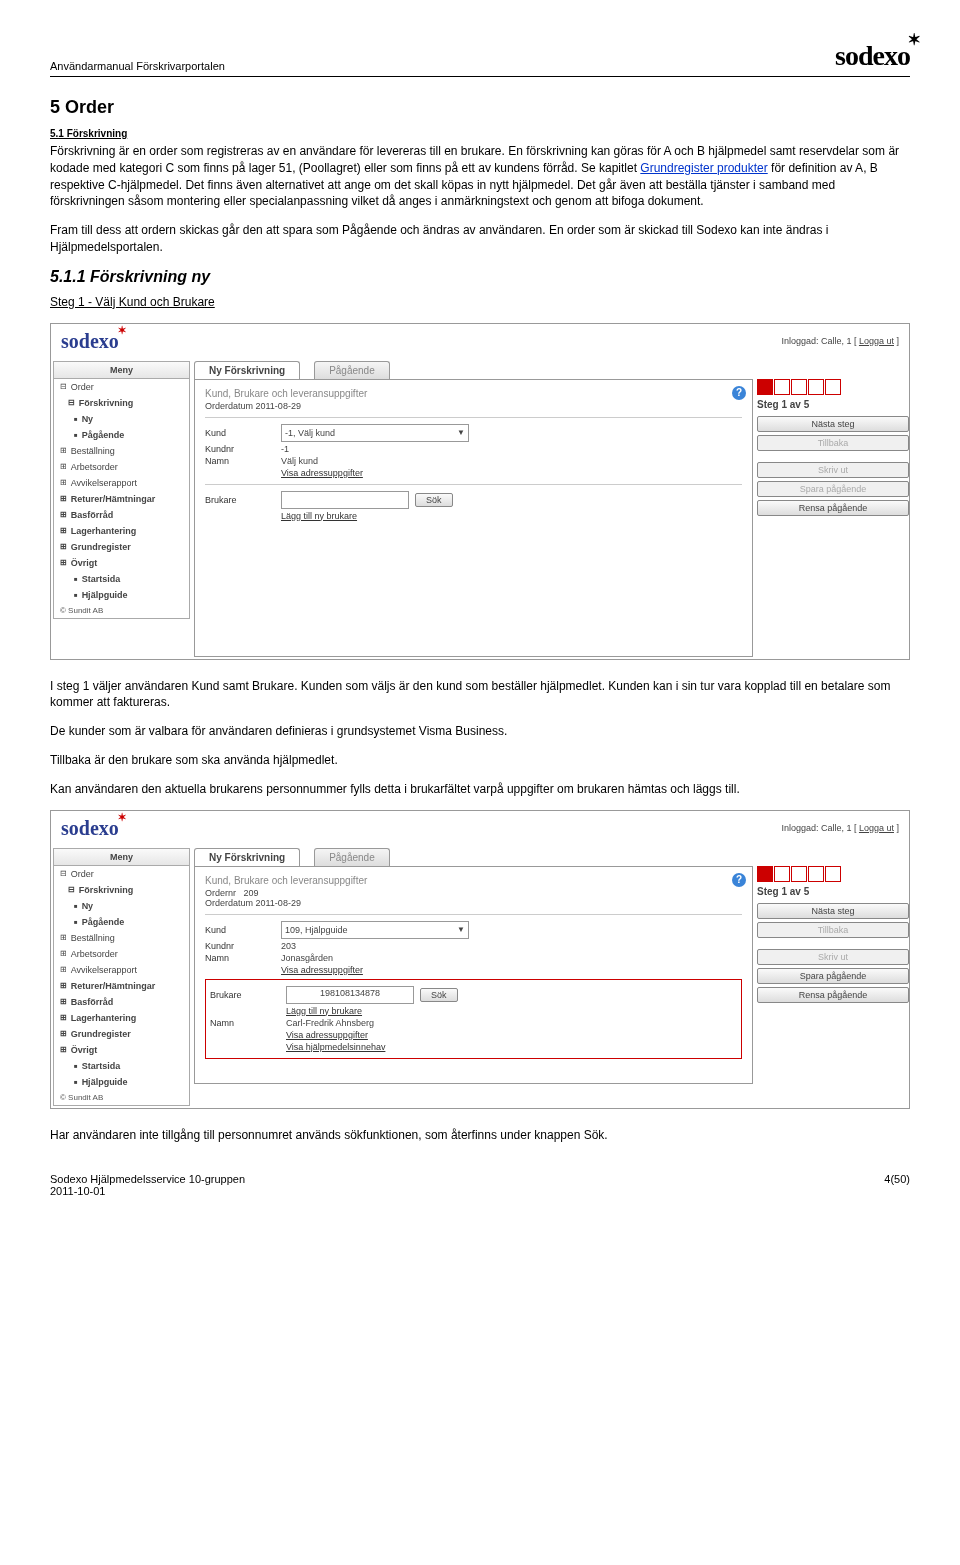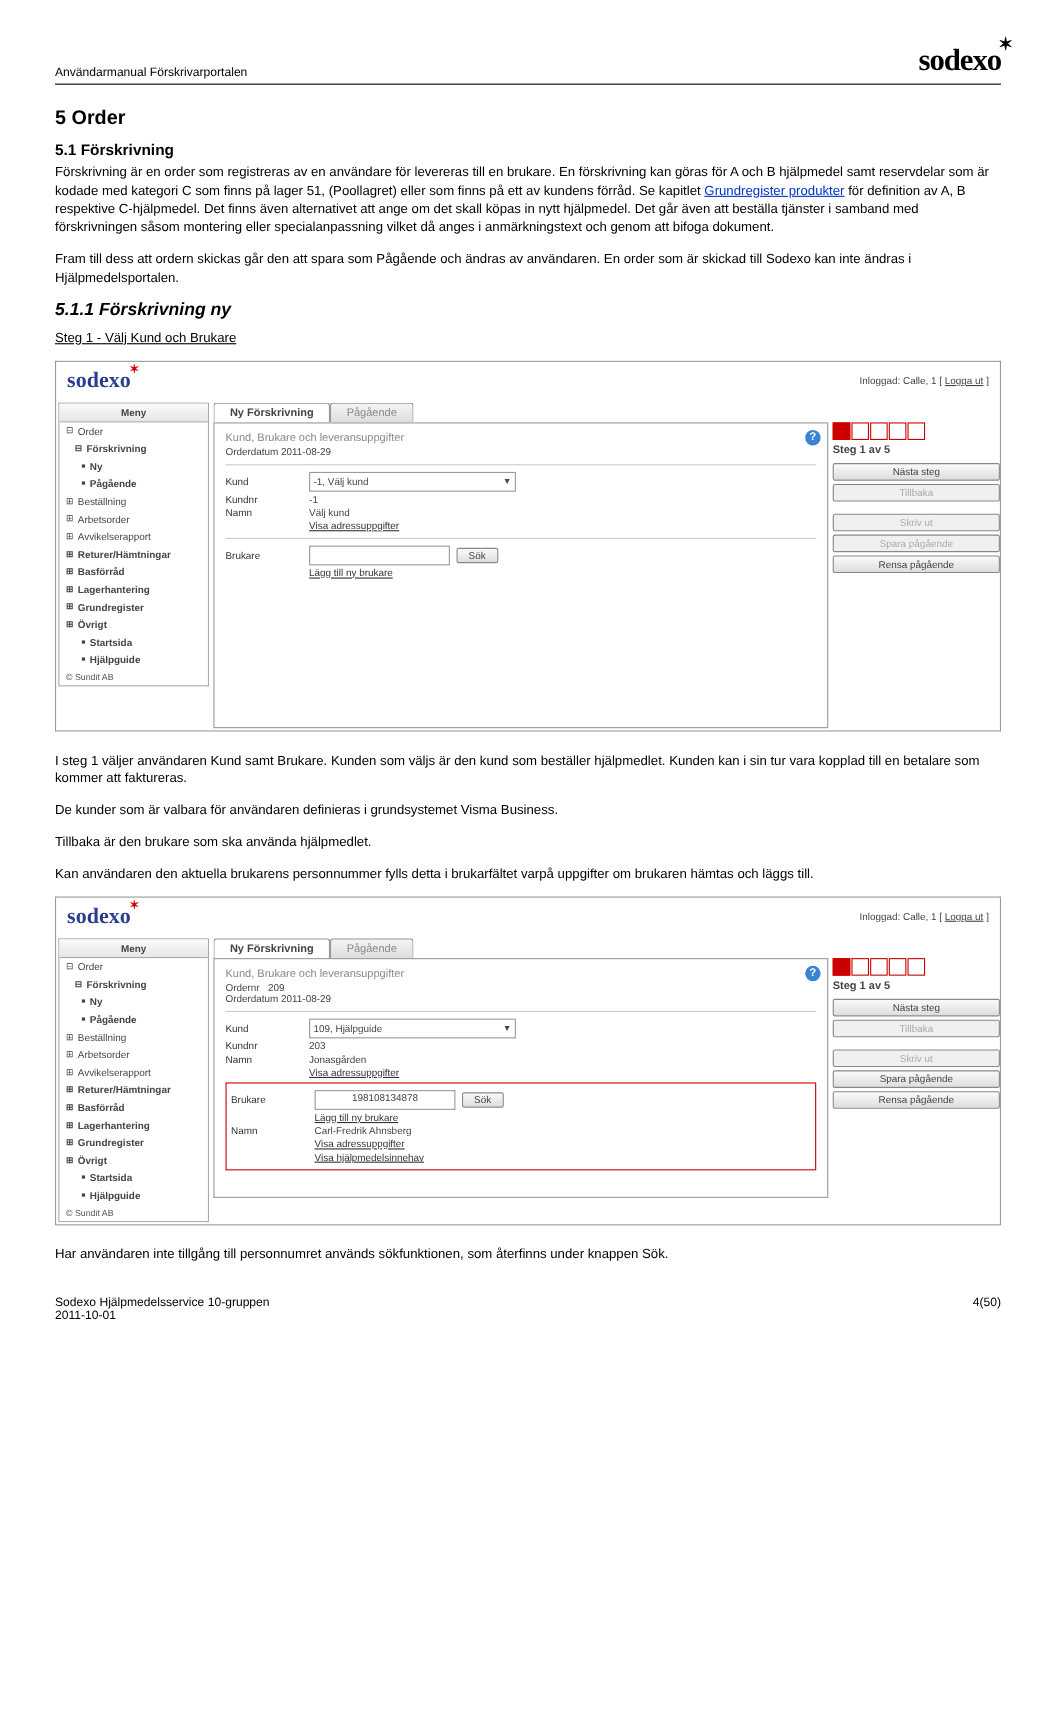--- a/index.html
+++ b/index.html
@@ -30,21 +30,21 @@
     position: relative;
     letter-spacing: -1px;
   }
   .logo .star {
     position: absolute;
     top: -10px;
     right: -10px;
     font-size: 16px;
   }
   h1 { font-size: 18px; margin: 20px 0 10px; }
-  h2 { font-size: 14px; margin: 8px 0 4px; }
+  h2 { font-size: 10px; margin: 8px 0 4px; text-decoration: underline; }
   h3 { font-size: 16px; font-style: italic; font-weight: bold; margin: 12px 0 8px; }
   p { margin: 4px 0 12px; line-height: 1.4; }
   .link { color: #0033cc; text-decoration: underline; }
   .underline { text-decoration: underline; }
 
   
   .screenshot {
     border: 1px solid #999;
     margin: 6px 0 18px;
     background: #fff;
@@ -86,21 +86,21 @@
   }
   .ss-menu-item { padding: 3px 6px; display:flex; align-items:center; gap:4px; }
   .ss-menu-item.l1::before { content:"⊟"; font-size:8px; }
   .ss-menu-item.l1p::before { content:"⊞"; font-size:8px; }
   .ss-menu-item.l2 { padding-left: 20px; }
   .ss-menu-item.l2::before { content:"■"; font-size:6px; }
   .ss-menu-item.bold { font-weight: bold; }
   .ss-footer { padding:3px 6px; font-size:8px; color:#555;}
 
   .ss-main { flex:1; margin:2px; }
-  .ss-tabs { display:flex; gap:0; }
+  .ss-tabs { display:flex; gap:14px; }
   .ss-tab {
     padding: 3px 14px;
     font-size:10px;
     border:1px solid #999;
     border-bottom:none;
     background: linear-gradient(#f5f5f5,#ddd);
     border-radius: 3px 3px 0 0;
   }
   .ss-tab.active { background:#fff; font-weight:bold;}
   .ss-tab.grey { color:#888;}

